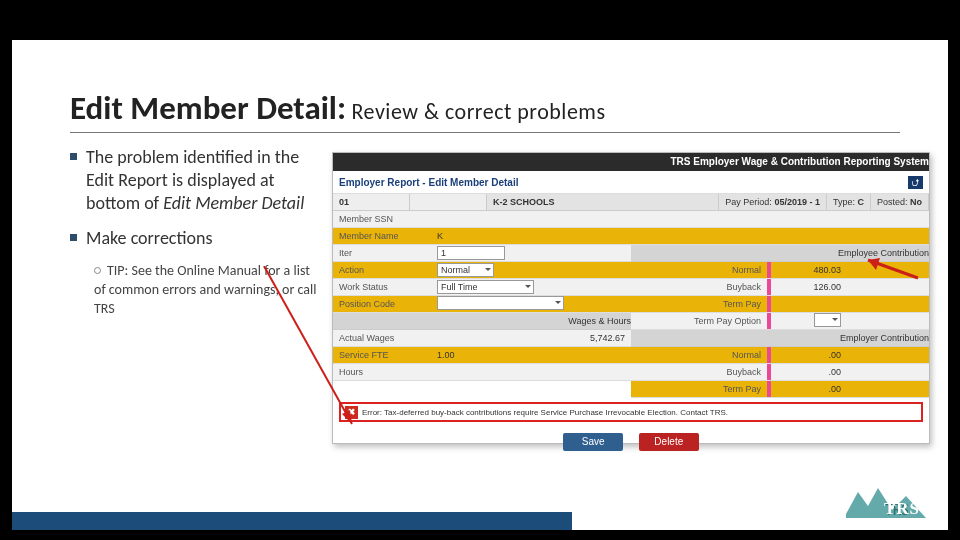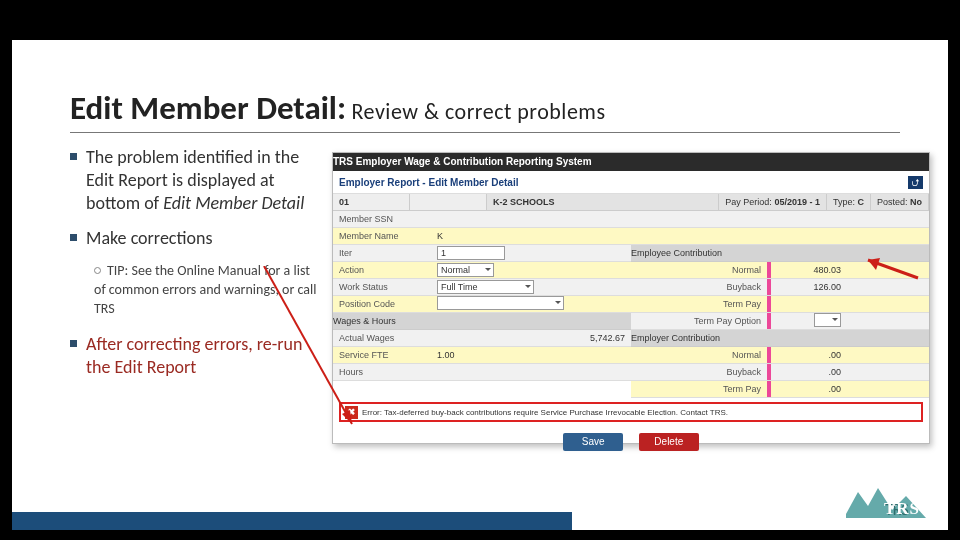--- a/index.html
+++ b/index.html
@@ -14,35 +14,35 @@
 .leftcol{position:absolute;left:58px;top:106px;width:248px;font-size:18px;color:#333;line-height:1.28}
 .bul{display:flex;margin-bottom:12px}
 .bul .sq{flex:0 0 auto;width:7px;height:7px;background:#2d4d6b;margin:7px 9px 0 0}
 .bul.red .txt{color:#9a2a22}
 .sub{font-size:14px;color:#444;margin:4px 0 14px 24px;line-height:1.35}
 .sub .circ{display:inline-block;width:5px;height:5px;border-radius:50%;border:1px solid #888;margin:0 6px 2px 0;vertical-align:middle}
 .italic{font-style:italic}
 
 
 .shot{position:absolute;left:320px;top:112px;width:596px;height:290px;background:#fff;border:1px solid #bbb;box-shadow:2px 3px 6px rgba(0,0,0,.25)}
-.sys-title{height:18px;background:#2b2b2b;color:#fff;font:700 10px/18px Arial;text-align:left}
+.sys-title{height:18px;background:#2b2b2b;color:#fff;font:700 10px/18px Arial;text-align:right}
 .crumb{display:flex;align-items:center;justify-content:space-between;padding:2px 6px;height:18px;color:#1a3f7a;font:700 10px Arial;background:#fff;border-bottom:1px solid #ddd}
 .up{width:15px;height:13px;background:#153a6b;color:#fff;font:10px/13px Arial;text-align:center}
 .info-bar{display:flex;height:16px;background:#e3e3e3;border-bottom:1px solid #ccc;font:9px/16px Arial;color:#333}
 .info-bar .cell{border-right:1px solid #ccc;padding:0 6px}
 .info-bar .v{font-weight:700}
 .info-bar .blur{background:#eee;width:64px}
 
 .row{display:flex;height:16px;background:#f1f1f1;border-bottom:1px solid #ddd;font:9px/16px Arial;color:#333}
-.row.alt{background:#fef9c3}
+.row.alt{background:#eab308}
 .row .lab{width:92px;padding-left:6px;color:#555}
 .row .val{flex:1;padding:0 6px}
 .row .r-lab{width:130px;text-align:right;padding-right:6px;color:#555}
 .row .r-val{width:70px;text-align:right;padding-right:6px;border-left:4px solid #ec4899}
-.sec-head{height:16px;background:#d4d4d4;font:9px/16px Arial;text-align:left;color:#333;border-bottom:1px solid #ccc}
+.sec-head{height:16px;background:#d4d4d4;font:9px/16px Arial;text-align:right;color:#333;border-bottom:1px solid #ccc}
 .split{display:flex}
 .split>div{flex:1}
 
 .inp{display:inline-block;height:12px;background:#fff;border:1px solid #999;font:9px/12px Arial;padding:0 3px;min-width:60px}
 .sel{display:inline-block;height:12px;background:#fff;border:1px solid #999;font:9px/12px Arial;padding:0 12px 0 3px;min-width:40px;position:relative}
 .sel:after{content:'';position:absolute;right:2px;top:4px;border:3px solid transparent;border-top-color:#555}
 
 .err-bar{margin:4px 6px 0;height:16px;border:2px solid #d22;background:#fff;display:flex;align-items:center;font:8px Arial;color:#333}
 .err-ic{width:13px;height:13px;background:#cc2b1d;color:#fff;margin:0 4px;text-align:center;font:700 9px/13px Arial}
 
@@ -78,24 +78,20 @@
         <span>The problem identified in the Edit Report is displayed at bottom of </span><span class="italic">Edit Member Detail</span>
       </span>
     </div>
     <div class="bul">
       <span class="sq"></span>
       <span class="txt">Make corrections</span>
     </div>
     <div class="sub">
       <span class="circ"></span><span>TIP: See the Online Manual for a list of common errors and warnings, or call TRS</span>
     </div>
-    <div class="bul red">
-      <span class="sq"></span>
-      <span class="txt">After correcting errors, re-run the Edit Report</span>
-    </div>
   </div>
 
   <div class="shot">
     <div class="sys-title">TRS Employer Wage &amp; Contribution Reporting System</div>
     <div class="crumb">
       <span>Employer Report - Edit Member Detail</span>
       <span class="up">⮍</span>
     </div>
     <div class="info-bar">
       <div class="cell blur"><span class="v">01</span></div>

